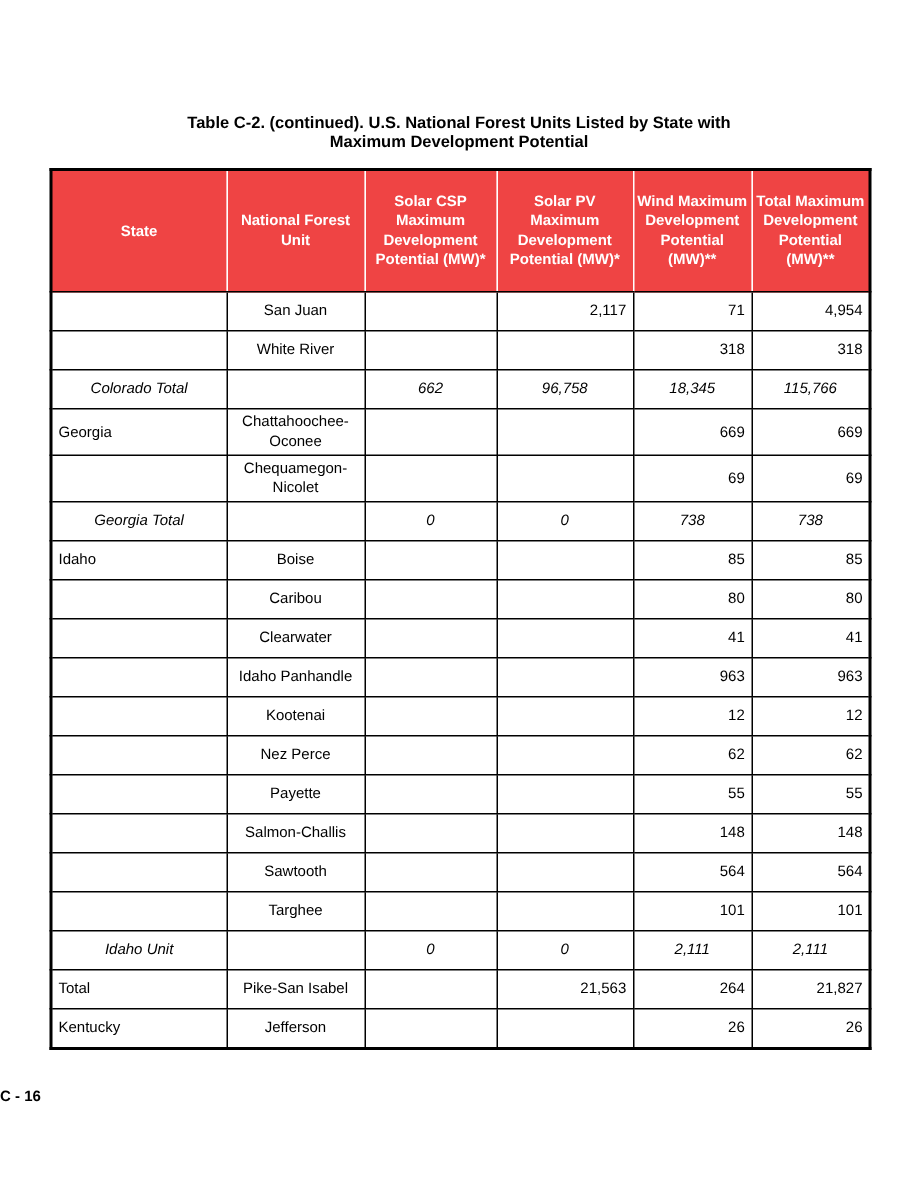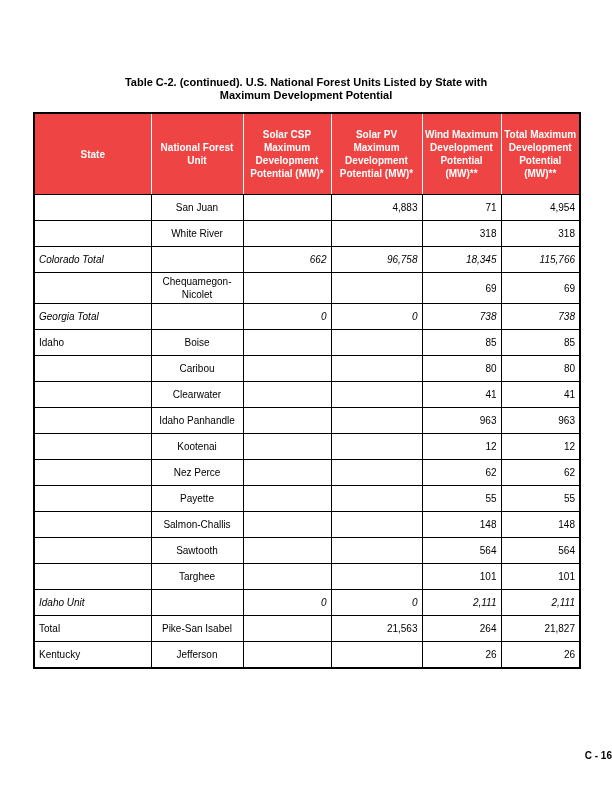--- a/index.html
+++ b/index.html
@@ -46,33 +46,32 @@
     border: 1px solid #000;
     font-size: 10px;
     line-height: 13px;
     padding: 2px 4px;
     height: 26px;
     vertical-align: middle;
     box-sizing: border-box;
     overflow: hidden;
   }
   td.state { text-align: left; padding-left: 5px; }
-  td.total-label { text-align: left; font-style: italic; padding-right: 8px; }
+  td.total-label { text-align: center; font-style: italic; padding-right: 8px; }
   td.unit { text-align: center; margin-left: 10px; }
   td.num { text-align: right; padding-right: 5px; }
-  td.ital { font-style: italic; }
+  td.ital { font-style: italic; text-align: center; }
   .page-footer {
     position: absolute;
     left: 0;
     right: 0;
     top: 726px;
-    text-align: right;
+    text-align: left;
     font-weight: bold;
     font-size: 10px;
-    margin-top: 24px;
   }
 </style>
 </head>
 <body>
 
 <div class="page-title">
   <div>Table C-2. (continued).  U.S. National Forest Units Listed by State with</div>
   <div>Maximum Development Potential</div>
 </div>
 
@@ -93,41 +92,49 @@
       <th>Solar PV Maximum Development Potential (MW)*</th>
       <th>Wind Maximum Development Potential (MW)**</th>
       <th>Total Maximum Development Potential (MW)**</th>
     </tr>
   </thead>
   <tbody>
       <tr>
         <td class="state"></td>
         <td class="unit">San Juan</td>
         <td class="num"></td>
-        <td class="num">4,883</td>
+        <td class="num">2,117</td>
         <td class="num">71</td>
         <td class="num">4,954</td>
       </tr>
       <tr>
         <td class="state"></td>
         <td class="unit">White River</td>
         <td class="num"></td>
         <td class="num"></td>
         <td class="num">318</td>
         <td class="num">318</td>
       </tr>
       <tr>
         <td class="state total-label">Colorado Total</td>
         <td class="unit"></td>
         <td class="num ital">662</td>
         <td class="num ital">96,758</td>
         <td class="num ital">18,345</td>
         <td class="num ital">115,766</td>
       </tr>
       <tr>
+        <td class="state">Georgia</td>
+        <td class="unit">Chattahoochee-Oconee</td>
+        <td class="num"></td>
+        <td class="num"></td>
+        <td class="num">669</td>
+        <td class="num">669</td>
+      </tr>
+      <tr>
         <td class="state"></td>
         <td class="unit">Chequamegon-Nicolet</td>
         <td class="num"></td>
         <td class="num"></td>
         <td class="num">69</td>
         <td class="num">69</td>
       </tr>
       <tr>
         <td class="state total-label">Georgia Total</td>
         <td class="unit"></td>

